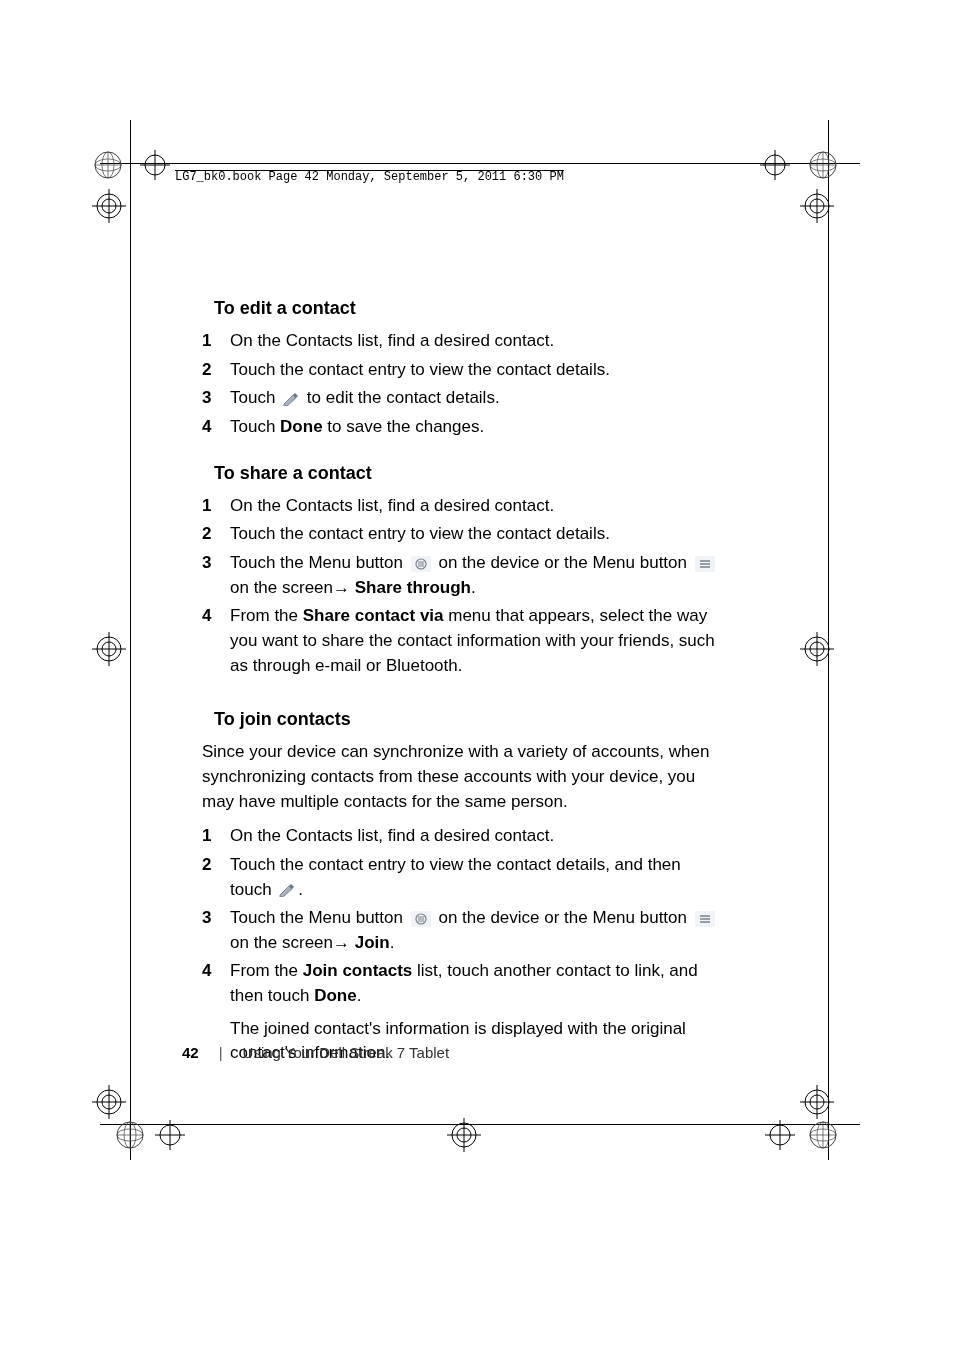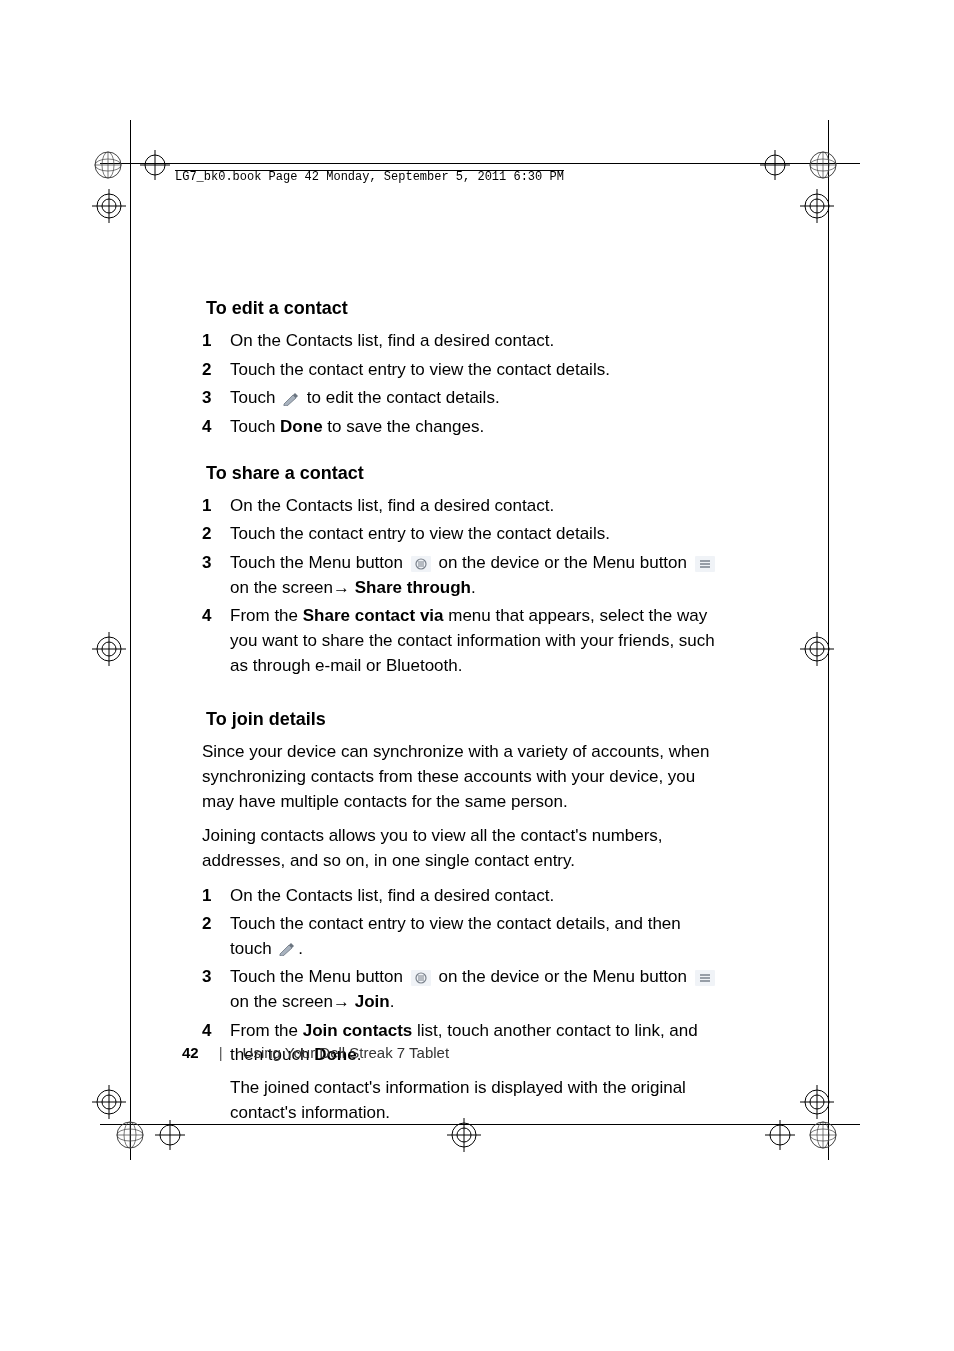--- a/index.html
+++ b/index.html
@@ -35,21 +35,21 @@
     left: 202px;
     top: 295px;
     width: 520px;
     font-size: 17px;
     line-height: 1.45;
     color: #000;
   }
   .section-title {
     font-weight: 700;
     font-size: 18px;
-    margin: 0 0 8px 4px;
+    margin: 0 0 8px 12px;
   }
   .section-title.join {
     margin-top: 28px;
   }
   .para {
     margin: 4px 0 10px 0;
   }
   ol.steps {
     list-style: none;
     margin: 0 0 20px 0;
@@ -330,23 +330,22 @@
         </span>
       </li>
       <li>
         <span class="num">4</span>
         <span class="body">
           <span>From the </span><span class="bold">Share contact via</span><span> menu that appears, select the way you want to share the contact information with your friends, such as through e-mail or Bluetooth.</span>
         </span>
       </li>
     </ol>
 
-    <div class="section-title join">To join details</div>
+    <div class="section-title join">To join contacts</div>
     <p class="para">Since your device can synchronize with a variety of accounts, when synchronizing contacts from these accounts with your device, you may have multiple contacts for the same person.</p>
-    <p class="para">Joining contacts allows you to view all the contact's numbers, addresses, and so on, in one single contact entry.</p>
     <ol class="steps">
       <li>
         <span class="num">1</span>
         <span class="body">On the Contacts list, find a desired contact.</span>
       </li>
       <li>
         <span class="num">2</span>
         <span class="body">
           <span>Touch the contact entry to view the contact details, and then touch </span>
           <span class="icon-pencil">

